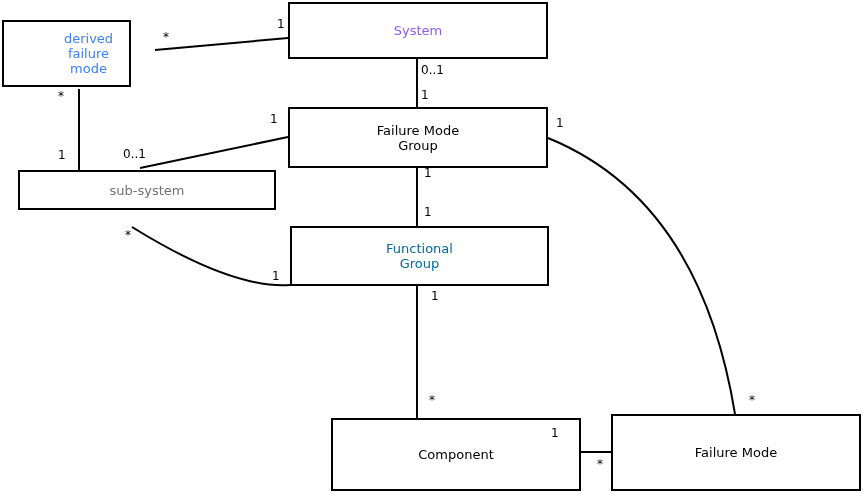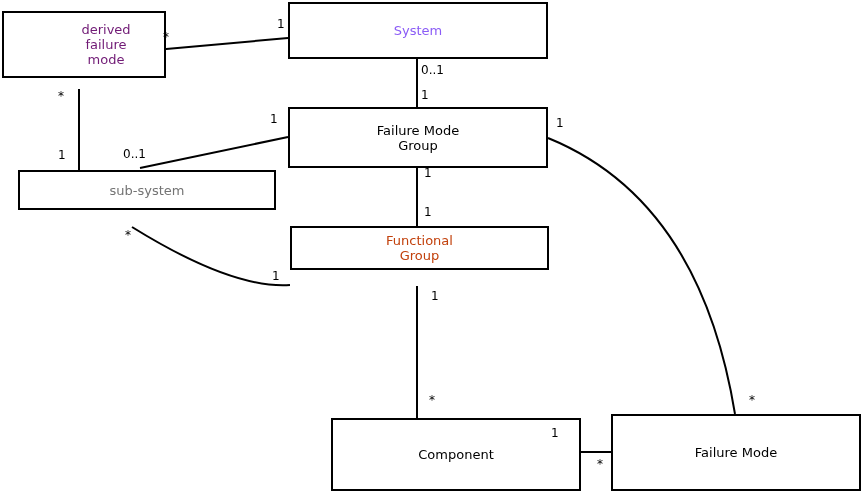--- a/index.html
+++ b/index.html
@@ -63,28 +63,28 @@
         <path d="M 140 168 L 288 137"></path>
         <path d="M 417 168 L 417 226"></path>
         <path d="M 132 227 Q 232 289 290 285"></path>
         <path d="M 417 286 L 417 418"></path>
         <path d="M 545 452 L 611 452"></path>
         <path d="M 548 138 Q 700 200 735 414"></path>
       </g>
   </svg>
 
   <div id="class-layer">
-      <div class="uml-class" style="left: 2px; top: 11px; width: 164px; height: 67px; border-color: rgb(0, 0, 0); color: #701a75;"><span style="position: relative; left: 22px;">derived
+      <div class="uml-class" style="left: 2px; top: 20px; width: 129px; height: 67px; border-color: rgb(0, 0, 0); color: #3b82f6;"><span style="position: relative; left: 22px;">derived
 failure
 mode</span></div>
       <div class="uml-class" style="left: 288px; top: 2px; width: 260px; height: 57px; border-color: rgb(0, 0, 0); color: #8b5cf6;"><span>System</span></div>
       <div class="uml-class" style="left: 288px; top: 107px; width: 260px; height: 61px; border-color: rgb(0, 0, 0); color: rgb(0, 0, 0);"><span>Failure Mode
 Group</span></div>
       <div class="uml-class" style="left: 18px; top: 170px; width: 258px; height: 40px; border-color: rgb(0, 0, 0); color: #737373;"><span>sub-system</span></div>
-      <div class="uml-class" style="left: 290px; top: 226px; width: 259px; height: 44px; border-color: rgb(0, 0, 0); color: #c2410c;"><span>Functional
+      <div class="uml-class" style="left: 290px; top: 226px; width: 259px; height: 60px; border-color: rgb(0, 0, 0); color: #0369a1;"><span>Functional
 Group</span></div>
       <div class="uml-class" style="left: 295px; top: 418px; width: 250px; height: 73px; border-color: rgb(0, 0, 0); color: rgb(0, 0, 0); margin-left: 36px;"><span>Component</span></div>
       <div class="uml-class" style="left: 611px; top: 414px; width: 250px; height: 77px; border-color: rgb(0, 0, 0); color: rgb(0, 0, 0);"><span>Failure Mode</span></div>
     </div>
   <div id="mult-layer">
       <span class="mult" style="left: 163px; top: 31px; color: rgb(0, 0, 0);">*</span>
       <span class="mult" style="left: 277px; top: 18px; color: rgb(0, 0, 0);">1</span>
       <span class="mult" style="left: 58px; top: 90px; color: rgb(0, 0, 0);">*</span>
       <span class="mult" style="left: 58px; top: 149px; color: rgb(0, 0, 0);">1</span>
       <span class="mult" style="left: 421px; top: 64px; color: rgb(0, 0, 0);">0..1</span>

